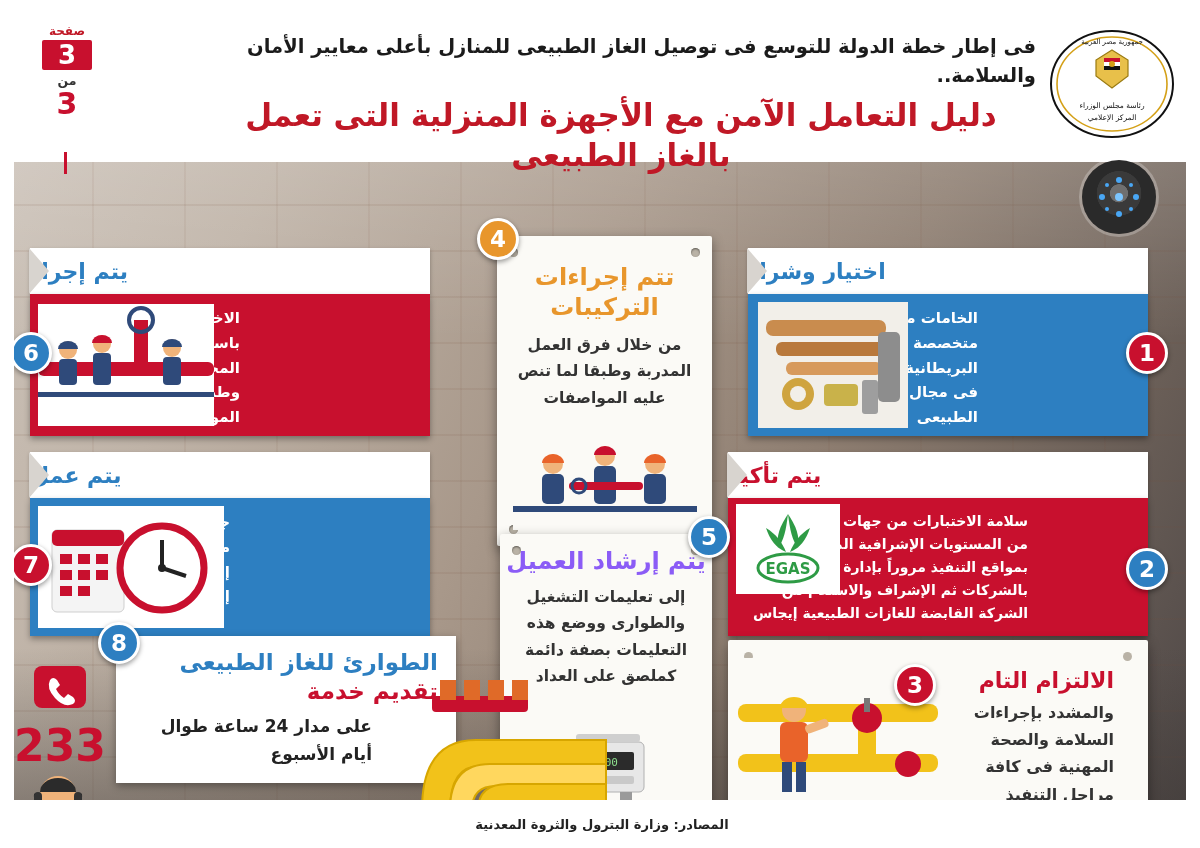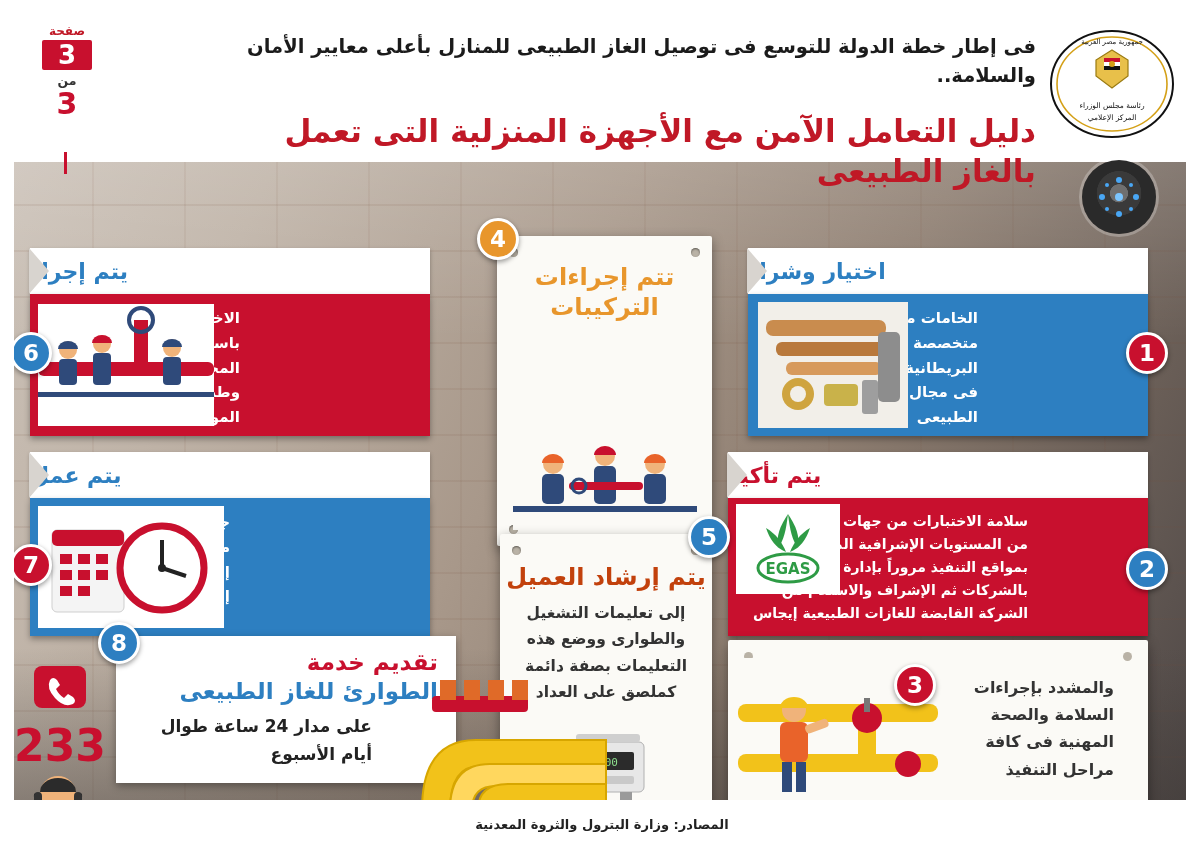--- a/index.html
+++ b/index.html
@@ -42,21 +42,21 @@
     display:flex;align-items:center;justify-content:center;
   }
   .logo svg{display:block}
   .head-text{
     position:absolute;right:150px;top:18px;width:830px;text-align:right;
   }
   .head-line1{
     font-size:19.5px;font-weight:bold;color:#1b1b1b;line-height:1.5;letter-spacing:0;
   }
   .head-line2{
-    margin-top:20px;font-size:31px;font-weight:bold;color:#c01826;line-height:1.3;
+    margin-top:4px;font-size:31px;font-weight:bold;color:#c01826;line-height:1.3;text-align:center;
   }
   .pagebox{
     position:absolute;left:22px;top:10px;width:62px;height:130px;text-align:center;
   }
   .pg-lbl{font-size:12px;color:#c01826;font-weight:bold;}
   .pg-red{
     background:#c8102e;color:#fff;font-size:26px;font-weight:bold;
     line-height:30px;margin:2px 6px;border-radius:2px;
   }
   .pg-of{font-size:12.5px;color:#333;font-weight:bold;margin-top:3px}
@@ -226,20 +226,21 @@
     <div class="badge blue" style="right:-20px;top:96px;">2</div>
   </div>
 
   <div class="paper3" style="right:52px;top:640px;width:420px;height:185px;">
     <div class="hole" style="position:absolute;right:16px;top:12px;width:9px;height:9px;border-radius:50%;background:#b9b2a6;"></div>
     <div class="hole" style="position:absolute;left:16px;top:12px;width:9px;height:9px;border-radius:50%;background:#b9b2a6;"></div>
     <div class="hole" style="position:absolute;right:16px;bottom:12px;width:9px;height:9px;border-radius:50%;background:#b9b2a6;"></div>
     <div class="hole" style="position:absolute;left:16px;bottom:12px;width:9px;height:9px;border-radius:50%;background:#b9b2a6;"></div>
 
     <div style="position:absolute;right:34px;top:28px;width:180px;text-align:right;">
+      <div style="font-size:22px;font-weight:bold;color:#c8102e;">الالتزام التام</div>
       <div style="font-size:16px;font-weight:bold;color:#333;line-height:1.7;margin-top:6px;">والمشدد بإجراءات السلامة والصحة المهنية فى كافة مراحل التنفيذ</div>
     </div>
 
     <svg style="position:absolute;left:10px;top:18px;" width="200" height="150" viewBox="0 0 200 150">
       <rect x="0" y="0" width="200" height="150" fill="#fbfaf6"></rect>
       <rect x="0" y="46" width="200" height="18" rx="8" fill="#f2c21a"></rect>
       <rect x="0" y="96" width="200" height="18" rx="8" fill="#f2c21a"></rect>
       <rect x="120" y="46" width="18" height="68" fill="#f2c21a"></rect>
       <circle cx="129" cy="60" r="15" fill="#c8102e"></circle>
       <rect x="126" y="40" width="6" height="14" fill="#777"></rect>
@@ -257,20 +258,21 @@
     <div class="badge red" style="right:212px;top:24px;">3</div>
   </div>
 
   <div class="note" style="left:497px;top:236px;width:215px;height:310px;">
     <div class="hole" style="left:12px;top:12px;"></div>
     <div class="hole" style="right:12px;top:12px;"></div>
     <div class="hole" style="left:12px;bottom:12px;"></div>
     <div class="hole" style="right:12px;bottom:12px;"></div>
 
     <div class="note-title" style="margin-top:26px;color:#e8962c;">تتم إجراءات التركيبات</div>
+    <div class="note-text" style="margin:10px 18px 0 18px;">من خلال فرق العمل المدربة وطبقا لما تنص عليه المواصفات</div>
 
     <svg style="position:absolute;left:16px;bottom:16px;" width="184" height="110" viewBox="0 0 184 110">
       <rect x="0" y="0" width="184" height="110" fill="#fbfaf6"></rect>
       <rect x="0" y="86" width="184" height="6" fill="#2f4a7a"></rect>
       <g>
         <circle cx="40" cy="44" r="10" fill="#f0b37a"></circle>
         <path d="M29 43 a11 9 0 0 1 22 0z" fill="#e9632a"></path>
         <rect x="29" y="54" width="22" height="30" rx="5" fill="#2f4a7a"></rect>
       </g>
       <g>
@@ -289,21 +291,21 @@
 
     <div class="badge orange" style="position:absolute;left:-20px;top:-18px;">4</div>
   </div>
 
   <div class="note" style="left:500px;top:534px;width:212px;height:292px;">
     <div class="hole" style="left:12px;top:12px;"></div>
     <div class="hole" style="right:12px;top:12px;"></div>
     <div class="hole" style="left:12px;bottom:12px;"></div>
     <div class="hole" style="right:12px;bottom:12px;"></div>
 
-    <div class="note-title" style="margin-top:28px;color:#c2410c;">يتم إرشاد العميل</div>
+    <div class="note-title" style="margin-top:12px;color:#8b5cf6;">يتم إرشاد العميل</div>
     <div class="note-text" style="margin:8px 18px 0 18px;">إلى تعليمات التشغيل والطوارى ووضع هذه التعليمات بصفة دائمة كملصق على العداد</div>
 
     <svg style="position:absolute;left:62px;bottom:10px;" width="92" height="86" viewBox="0 0 92 86">
       <rect x="10" y="12" width="72" height="50" rx="5" fill="#e7e7e7" stroke="#b0b0b0"></rect>
       <rect x="20" y="22" width="52" height="18" rx="2" fill="#2b2b2b"></rect>
       <text x="46" y="36" font-size="11" text-anchor="middle" fill="#8de08d" font-family="DejaVu Sans Mono">000</text>
       <rect x="20" y="46" width="52" height="8" rx="2" fill="#c9c9c9"></rect>
       <rect x="22" y="62" width="12" height="20" fill="#9a9a9a"></rect>
       <rect x="58" y="62" width="12" height="20" fill="#9a9a9a"></rect>
       <rect x="14" y="4" width="64" height="8" rx="3" fill="#cfcfcf"></rect>
@@ -368,22 +370,22 @@
         <line x1="124" y1="62" x2="124" y2="34" stroke="#222" stroke-width="4"></line>
         <line x1="124" y1="62" x2="148" y2="70" stroke="#222" stroke-width="4"></line>
         <circle cx="124" cy="62" r="4" fill="#222"></circle>
       </svg>
     </div>
     <div class="badge red" style="left:-20px;top:92px;">7</div>
   </div>
 
   <div class="phone-card" style="left:116px;top:636px;width:340px;">
     <div style="background:#fff;box-shadow:0 3px 8px rgba(0,0,0,.35);padding:12px 18px 14px 18px;text-align:right;">
+      <div style="font-size:23px;font-weight:bold;color:#2d7fc1;line-height:1.25;">الطوارئ للغاز الطبيعى</div>
       <div style="font-size:23px;font-weight:bold;color:#c8102e;line-height:1.25;">تقديم خدمة</div>
-      <div style="font-size:23px;font-weight:bold;color:#2d7fc1;line-height:1.25;">الطوارئ للغاز الطبيعى</div>
       <div style="font-size:17px;font-weight:bold;color:#222;line-height:1.7;margin-top:6px;padding-right:66px;">على مدار 24 ساعة طوال أيام الأسبوع</div>
     </div>
     <div class="badge blue" style="left:-18px;top:-14px;">8</div>
 
     <div style="position:absolute;left:-106px;top:28px;width:100px;text-align:center;">
       <svg width="56" height="56" viewBox="0 0 56 56">
         <rect x="2" y="2" width="52" height="42" rx="8" fill="#c8102e"></rect>
         <path d="M20 38 L28 44 L30 38 Z" fill="#c8102e"></path>
         <path d="M18 16 q3 -4 7 0 l3 5 -4 4 q3 6 8 9 l4 -4 5 3 q4 4 0 7 -9 4 -18 -6 t-5 -18z" fill="#fff"></path>
       </svg>

